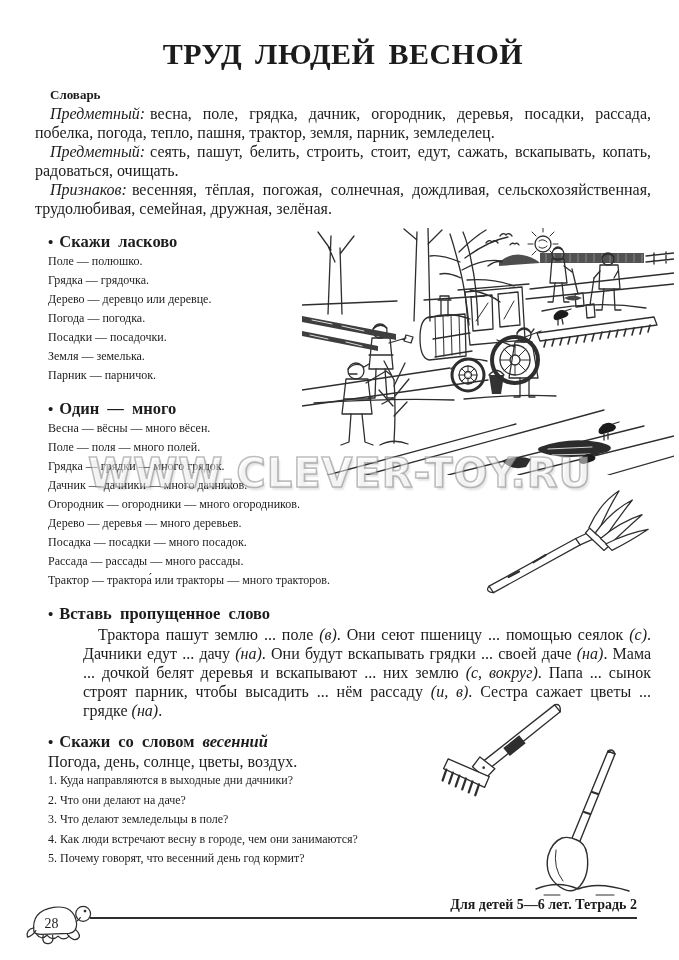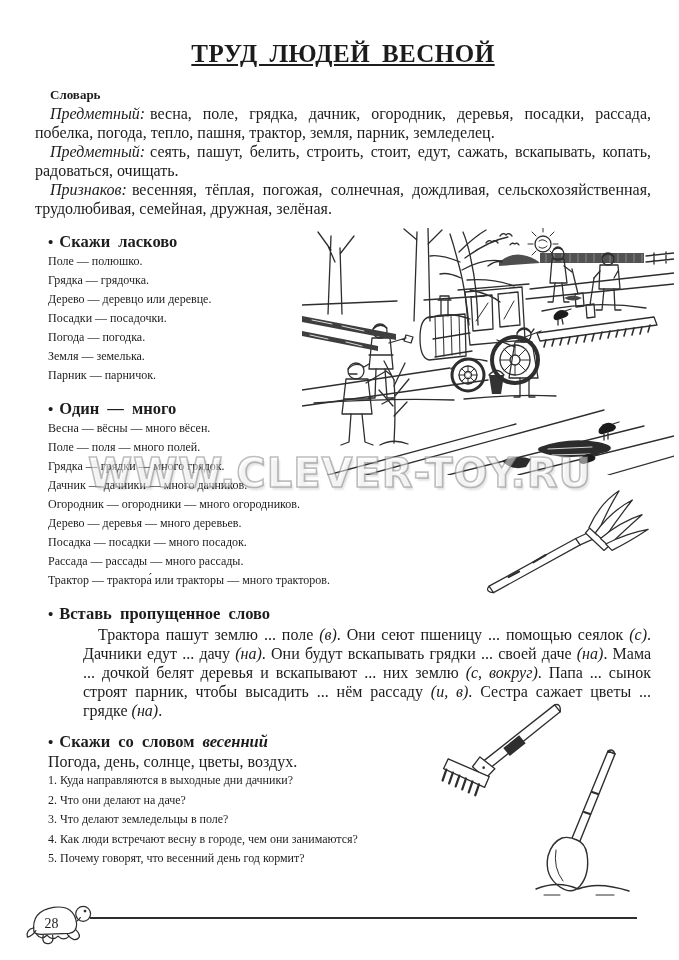--- a/index.html
+++ b/index.html
@@ -3,22 +3,22 @@
 <meta charset="utf-8">
 <style>
   html,body { margin:0; padding:0; background:#fff; }
   .page {
     position: relative; width: 679px; height: 960px; background: #fff;
     font-family: "Liberation Serif", "DejaVu Serif", serif; color: #1c1c1c;
     overflow: hidden;
   }
   .content { position: absolute; left: 35px; top: 0; width: 616px; }
   h1.title {
-    margin: 42px 0 0 0; font-size: 25px; line-height: 24px; text-align: center;
-    font-weight: bold; word-spacing: 5px; letter-spacing: 0.5px; text-decoration: underline;
+    margin: 42px 0 0 0; font-size: 30px; line-height: 24px; text-align: center;
+    font-weight: bold; word-spacing: 5px; letter-spacing: 0.5px;
   }
   h2.vocab-head { margin: 19px 0 0 0; font-size: 13px; line-height: 19px; text-indent: 15px; font-weight: bold; }
   .para { margin: 0; font-size: 16px; line-height: 19px; text-align: justify; text-indent: 15px; }
   .para .lead { margin-right: 5px; }
   h3.sec {
     margin: 14px 0 0 13px; font-size: 16.5px; line-height: 20px; font-weight: bold;
     word-spacing: 4px;
   }
   h3.sec .bullet { margin-right: 6px; font-size: 15px; }
   h3.sec i { font-weight: bold; }
@@ -217,22 +217,22 @@
         <p class="para"><i class="lead">Предметный:</i><span>весна, поле, грядка, дачник, огородник, деревья, посадки, рассада, побелка, погода, тепло, пашня, трактор, земля, парник, земледелец.</span></p>
         <p class="para"><i class="lead">Предметный:</i><span>сеять, пашут, белить, строить, стоит, едут, сажать, вскапывать, копать, радоваться, очищать.</span></p>
         <p class="para"><i class="lead">Признаков:</i><span>весенняя, тёплая, погожая, солнечная, дождливая, сельскохозяйственная, трудолюбивая, семейная, дружная, зелёная.</span></p>
       </div>
 
     <h3 class="sec"><span class="bullet">•</span><span>Скажи ласково</span></h3>
     <div class="list">
         <div class="list-item">Поле — полюшко.</div>
         <div class="list-item">Грядка — грядочка.</div>
         <div class="list-item">Дерево — деревцо или деревце.</div>
+        <div class="list-item">Погода — погодка.</div>
         <div class="list-item">Посадки — посадочки.</div>
-        <div class="list-item">Погода — погодка.</div>
         <div class="list-item">Земля — земелька.</div>
         <div class="list-item">Парник — парничок.</div>
       </div>
 
     <h3 class="sec"><span class="bullet">•</span><span>Один — много</span></h3>
     <div class="list">
         <div class="list-item">Весна — вёсны — много вёсен.</div>
         <div class="list-item">Поле — поля — много полей.</div>
         <div class="list-item">Грядка — грядки — много грядок.</div>
         <div class="list-item">Дачник — дачники — много дачников.</div>
@@ -251,20 +251,21 @@
 
     <div class="list q-list">
         <div class="list-item">1. Куда направляются в выходные дни дачники?</div>
         <div class="list-item">2. Что они делают на даче?</div>
         <div class="list-item">3. Что делают земледельцы в поле?</div>
         <div class="list-item">4. Как люди встречают весну в городе, чем они занимаются?</div>
         <div class="list-item">5. Почему говорят, что весенний день год кормит?</div>
       </div>
   </div>
 
+  <div class="footer-note">Для детей 5—6 лет. Тетрадь 2</div>
   <div class="footer-rule"></div>
   <svg class="turtle" viewBox="0 0 78 56">
     <g fill="none" stroke="#2e2e2e" stroke-width="1.3" stroke-linecap="round" stroke-linejoin="round">
       <path d="M12,35 Q9,13 33,9 Q56,6 58,27 Q58,36 50,37 L20,38 Q13,38 12,35 Z" fill="#fff"></path>
       <path d="M15,38 q5,7 11,1 q6,7 12,1 q6,6 12,0"></path>
       <circle cx="65" cy="16" r="8" fill="#fff"></circle>
       <circle cx="67" cy="13" r="1.5" fill="#2e2e2e" stroke="none"></circle>
       <path d="M58,24 q3,-2 4,-4"></path>
       <path d="M48,38 q7,9 12,4 q3,-3 -3,-9"></path>
       <path d="M22,39 q-2,10 6,9 q6,-1 4,-9"></path>

